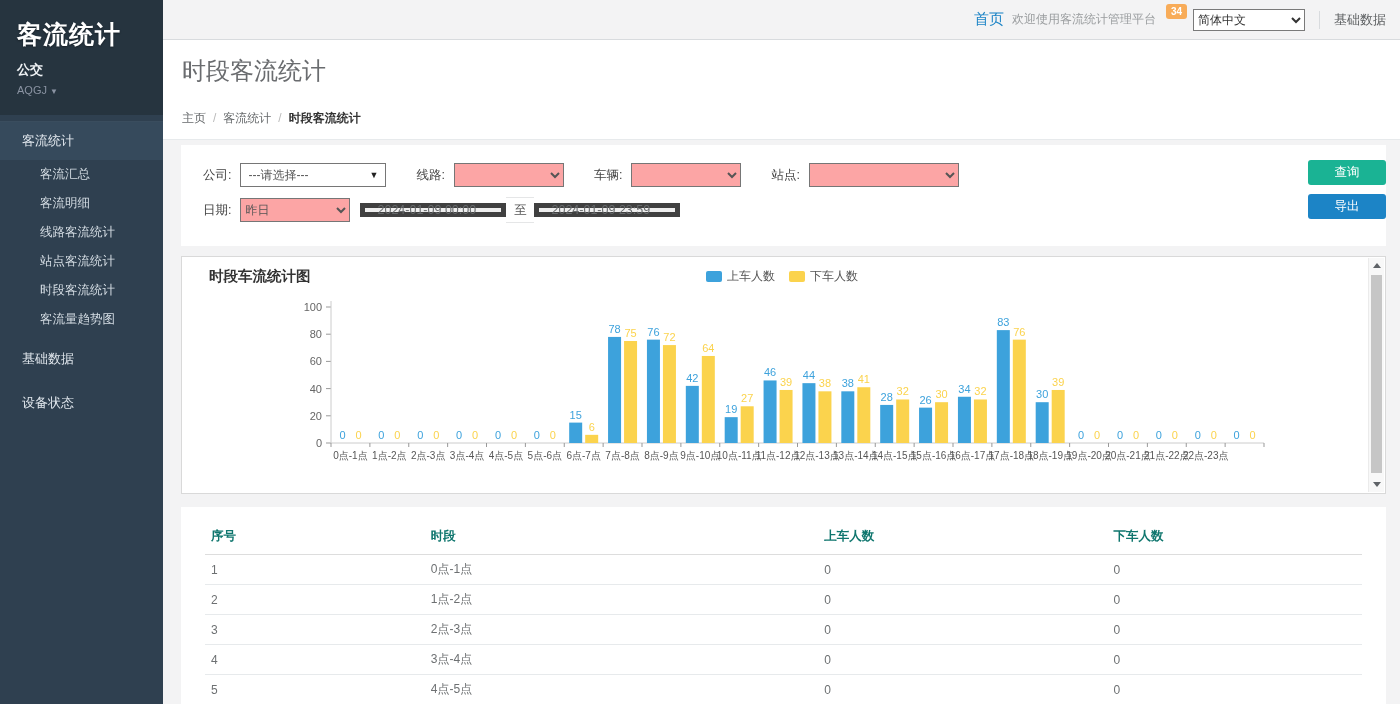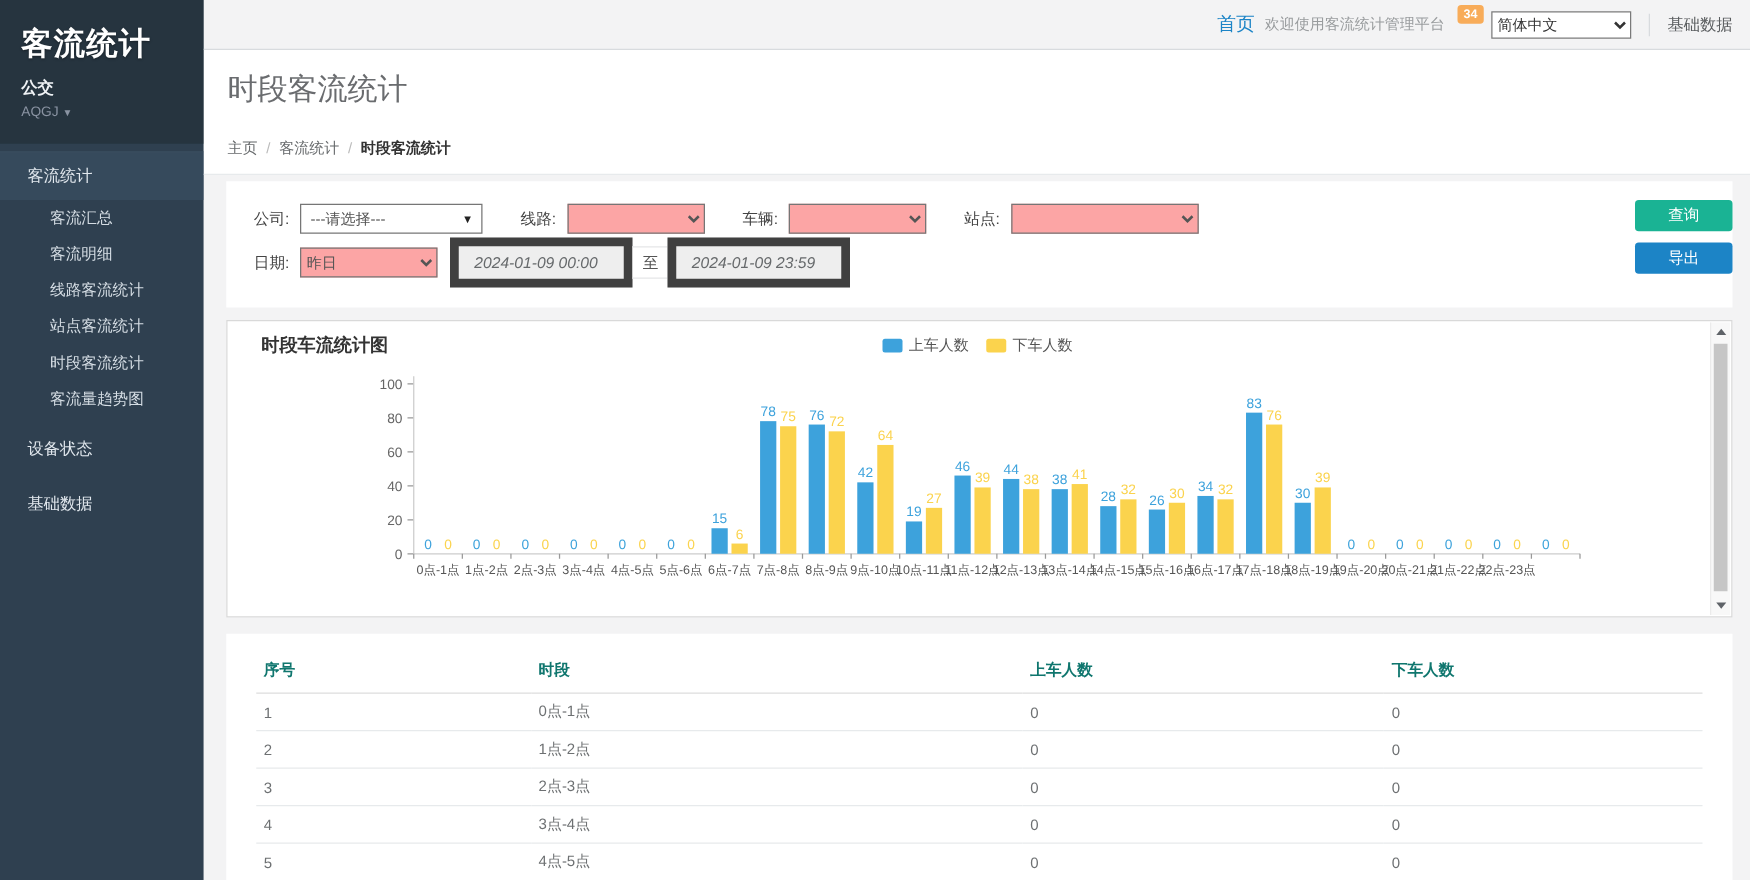--- a/index.html
+++ b/index.html
@@ -42,21 +42,21 @@
   
   .filter-panel { position:relative; padding:17px 0 14px 22px; margin-bottom:10px; }
   .frow { display:flex; align-items:center; height:26px; margin-bottom:9px; }
   .frow:last-child { margin-bottom:0; }
   .flabel { font-size:12.5px; color:#444; margin-right:9px; }
   .fgroup { display:flex; align-items:center; margin-right:30px; }
   .custom-select { width:146px; height:24px; border:1px solid #767676; background:#fff; display:flex; align-items:center; justify-content:space-between; padding:0 7px; font-size:12px; color:#555; cursor:pointer; }
   .custom-select .arrow { font-size:9px; color:#222; }
   select.native { height:24px; font-size:12px; color:#555; border:1px solid #767676; background:#fca5a5; }
   .sel-line { width:110px; } .sel-vehicle { width:110px; } .sel-station { width:150px; } .sel-date { width:110px; }
-  .date-input { height:40px; background:#eeeeee; border:7px solid #404040; color:#676a6c; font-size:12.5px; padding:0 12px; display:flex; align-items:center; width:146px;font-style:italic; }
+  .date-input { height:14px; background:#eeeeee; border:5px solid #404040; color:#676a6c; font-size:12.5px; padding:0 12px; display:flex; align-items:center; width:146px; }
   .date-sep { height:26px; width:28px; background:#fff; border:1px solid #e5e6e7; border-left:none; border-right:none; display:flex; align-items:center; justify-content:center; font-size:12.5px; color:#555; }
   .btn-col { position:absolute; right:0; top:15px; display:flex; flex-direction:column; }
   .btn { width:78px; height:25px; border:none; border-radius:3px; color:#fff; font-size:12.5px; cursor:pointer; font-family:inherit; }
   .btn-query { background:#1ab394; margin-bottom:9px; }
   .btn-export { background:#1c84c6; }
 
   
   .chart-panel { position:relative; border:1px solid #d9d9d9; height:238px; margin-bottom:13px; padding:10px 16px 0 27px; }
   .chart-head { position:relative; height:24px; }
   .chart-title { font-size:14.5px; font-weight:bold; color:#333; }
@@ -93,22 +93,22 @@
   <nav id="sidebar-menu">
       <div class="nav-item section active">客流统计</div>
       <div class="nav-sub">
         <div class="nav-item">客流汇总</div>
         <div class="nav-item">客流明细</div>
         <div class="nav-item">线路客流统计</div>
         <div class="nav-item">站点客流统计</div>
         <div class="nav-item">时段客流统计</div>
         <div class="nav-item">客流量趋势图</div>
       </div>
+      <div class="nav-item section">基础数据</div>
       <div class="nav-item section">设备状态</div>
-      <div class="nav-item section">基础数据</div>
     </nav>
 </aside>
 
 <div class="main">
 
   <div class="topbar">
     <span class="home-link">首页</span>
     <span class="welcome">欢迎使用客流统计管理平台</span>
     <span class="badge">34</span>
     <select class="lang-select" id="lang-select"><option>简体中文</option></select>

